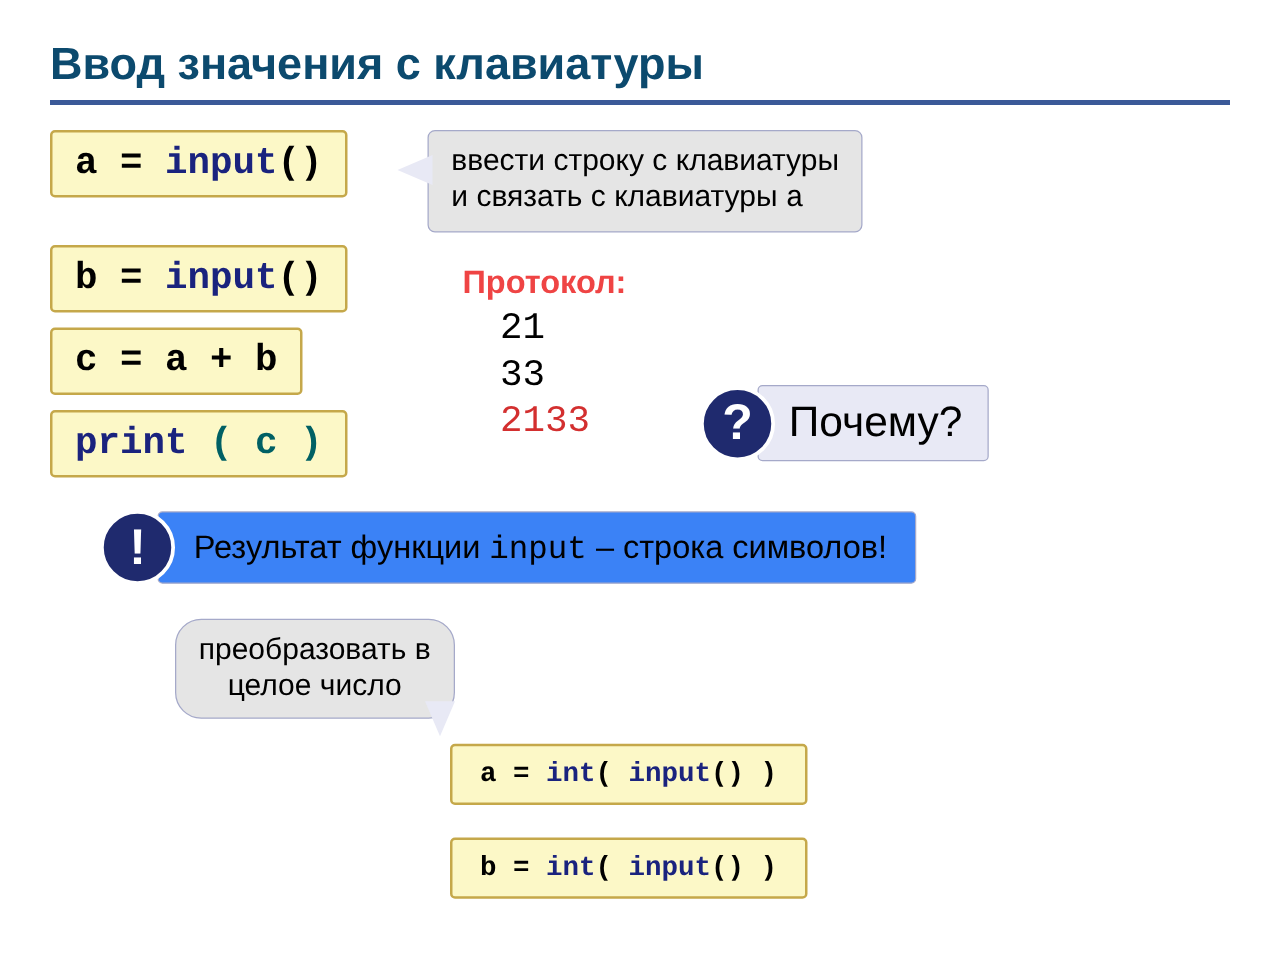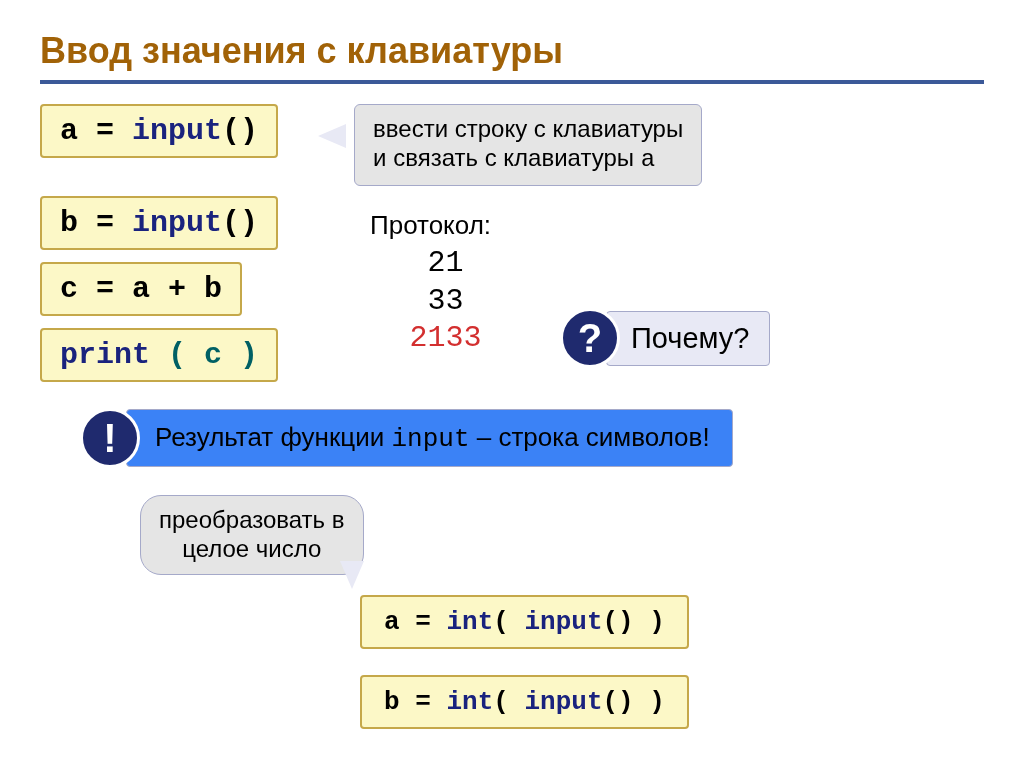--- a/index.html
+++ b/index.html
@@ -7,21 +7,21 @@
       width: 1024px;
       height: 767px;
       background: #fff;
       font-family: Arial, sans-serif;
       padding: 30px 40px;
       position: relative;
     }
     .title {
       font-size: 36px;
       font-weight: bold;
-      color: #a16207;
+      color: #0c4a6e;
       margin-bottom: 8px;
     }
     .title-underline {
       height: 4px;
       background: #3b5998;
       margin-bottom: 20px;
     }
     .code-box {
       background: #fcf8c7;
       border: 2px solid #c5a84a;
@@ -41,21 +41,21 @@
       border-radius: 6px;
       padding: 10px 18px;
       font-size: 24px;
       color: #000;
       display: inline-block;
       line-height: 1.2;
     }
     .row1 {
       display: flex;
       align-items: flex-start;
-      gap: 16px;
+      gap: 4px;
       margin-bottom: 10px;
       position: relative;
     }
     .callout-tail {
       position: absolute;
       width: 0; height: 0;
       border-top: 12px solid transparent;
       border-bottom: 12px solid transparent;
       border-right: 28px solid #e8e9f5;
       left: 278px;
@@ -73,30 +73,29 @@
       flex-direction: column;
       align-items: flex-start;
     }
     .protocol-area {
       position: absolute;
       left: 370px;
       top: 210px;
     }
     .protocol-label {
       font-size: 26px;
-      font-weight: normal;
-      color: #000000;
+      font-weight: bold;
+      color: #ef4444;
       margin-bottom: 4px;
     }
     .protocol-vals {
       font-family: 'Courier New', monospace;
       font-size: 30px;
       line-height: 1.25;
       padding-left: 30px;
-      text-align: center;
     }
     .red { color: #d32f2f; }
     .why-box {
       position: absolute;
       left: 560px;
       top: 308px;
       display: flex;
       align-items: center;
     }
     .circle-badge {
@@ -113,21 +112,21 @@
       justify-content: center;
       margin-right: -14px;
       z-index: 2;
       position: relative;
     }
     .why-label {
       background: #e8e9f5;
       border: 1px solid #a5a9c9;
       border-radius: 4px;
       padding: 10px 20px 10px 24px;
-      font-size: 29px;
+      font-size: 34px;
     }
     .excl-row {
       position: absolute;
       left: 80px;
       top: 408px;
       display: flex;
       align-items: center;
     }
     .excl-label {
       background: #3b82f6;
@@ -145,21 +144,21 @@
     .bottom-boxes {
       position: absolute;
       left: 360px;
       top: 595px;
       display: flex;
       flex-direction: column;
       gap: 14px;
       align-items: flex-start;
     }
     .code-box-wide {
-      font-size: 26px;
+      font-size: 22px;
       padding: 10px 22px;
     }
     .mono-var { font-family: 'Courier New', monospace; }
   </style>
 </head>
 <body>
 
 
 
 <div class="title">Ввод значения с клавиатуры</div>

